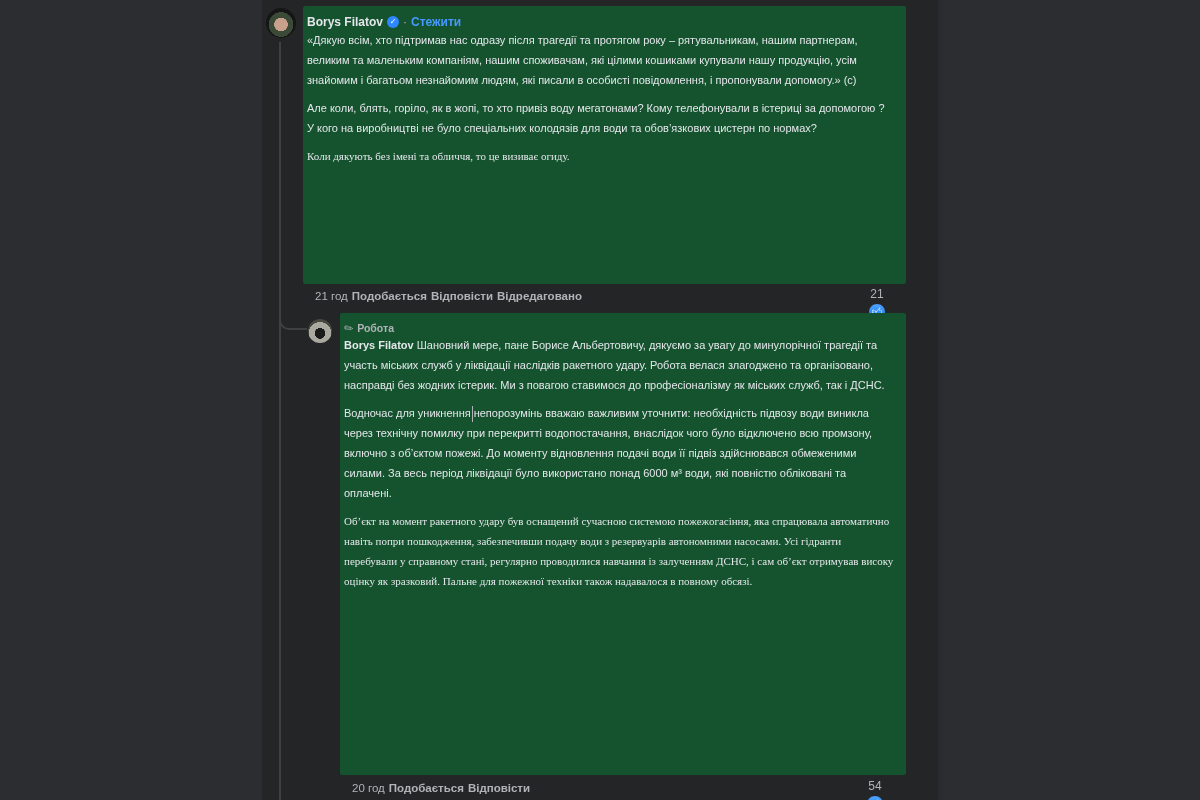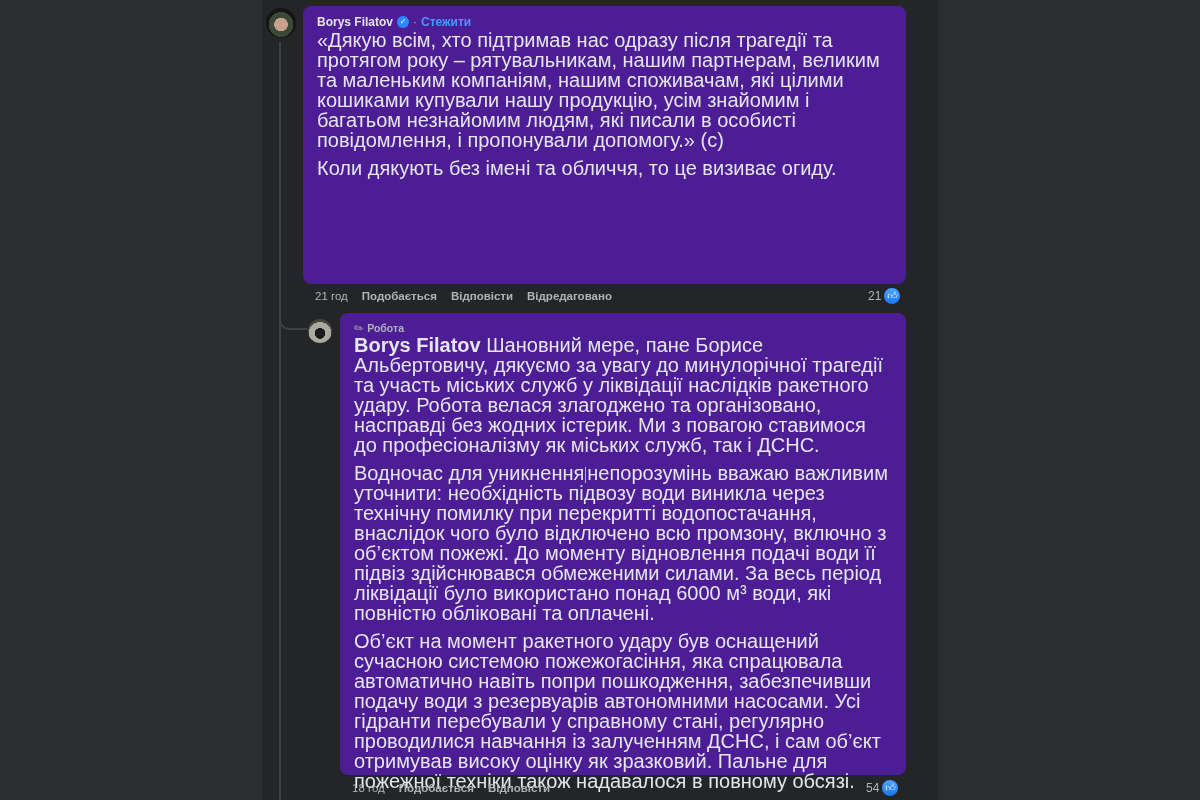--- a/index.html
+++ b/index.html
@@ -36,57 +36,57 @@
   .avatar-main {
     left: 266px; top: 8px; width: 30px; height: 30px;
     background: radial-gradient(circle at 50% 55%, #c9a08b 0 30%, #3a4a36 31% 55%, #151515 56%);
   }
   .avatar-reply {
     left: 308px; top: 319px; width: 24px; height: 24px;
     background: radial-gradient(circle at 50% 60%, #1b1b1b 0 28%, #a9a9a0 29% 60%, #474740 61%);
   }
   .bubble {
     position: absolute;
-    background: #4c1d95;
-    border-radius: 8px;
-    padding: 8px 12px 10px 14px;
+    background: #14532d;
+    border-radius: 2px;
+    padding: 8px 12px 10px 4px;
   }
   .bubble-main { left: 303px; top: 6px; width: 603px; height: 278px; }
   .bubble-reply { left: 340px; top: 313px; width: 566px; height: 462px; }
   .author-row {
     display: flex; align-items: center; gap: 4px;
     font-size: 12px; font-weight: bold; color: #e4e6eb; line-height: 16px;
   }
   .verified {
     width: 12px; height: 12px; border-radius: 50%;
     background: #2d88ff; color: #fff; font-size: 8px;
     display: inline-flex; align-items: center; justify-content: center;
   }
   .follow { color: #4599ff; font-weight: bold; }
   .dot { color: #b0b3b8; font-weight: normal; }
   .text p {
-    font-size: 20px; line-height: 20px; color: #e4e6eb; margin-bottom: 8px;
+    font-size: 11px; line-height: 20px; color: #e4e6eb; margin-bottom: 8px;
   }
-  .text p:last-child { margin-bottom: 0; }
+  .text p:last-child { margin-bottom: 0; font-family: Liberation Serif, serif; }
   .text b { font-weight: bold; }
   .badge {
     display: flex; align-items: center; gap: 4px;
     font-size: 10.5px; color: #b0b3b8; font-weight: bold; line-height: 14px;
   }
   .mic { color: #b0b3b8; font-size: 11px; transform: rotate(-35deg); display: inline-block; }
   .actions {
-    position: absolute; display: flex; gap: 14px;
+    position: absolute; display: flex; gap: 4px;
     font-size: 11.5px; font-weight: bold; color: #b0b3b8; line-height: 14px; justify-content: space-between;
   }
   .actions .time { font-weight: normal; }
   .actions-main { left: 315px; top: 289px; }
   .actions-reply { left: 352px; top: 781px; }
   .reactions {
     position: absolute; display: flex; align-items: center; gap: 2px;
-    font-size: 12px; color: #b0b3b8;
+    font-size: 12px; color: #b0b3b8; flex-direction: column;
   }
   .reactions-main { left: 868px; top: 287px; }
   .reactions-reply { left: 866px; top: 779px; }
   .like {
     width: 18px; height: 18px; border-radius: 50%;
     background: linear-gradient(#4ea3ff, #1877f2);
     display: inline-flex; align-items: center; justify-content: center;
     color: #fff; font-size: 10px; border: 1.5px solid #242526;
   }
   .caret {
@@ -106,20 +106,21 @@
 <div class="avatar avatar-main"></div>
 <div class="bubble bubble-main">
   <div class="author-row">
     <span>Borys Filatov</span>
     <span class="verified">✓</span>
     <span class="dot">·</span>
     <span class="follow">Стежити</span>
   </div>
   <div class="text">
     <p>«Дякую всім, хто підтримав нас одразу після трагедії та протягом року – рятувальникам, нашим партнерам, великим та маленьким компаніям, нашим споживачам, які цілими кошиками купували нашу продукцію, усім знайомим і багатьом незнайомим людям, які писали в особисті повідомлення, і пропонували допомогу.» (с)</p>
+    <p>Але коли, блять, горіло, як в жопі, то хто привіз воду мегатонами? Кому телефонували в істериці за допомогою ? У кого на виробництві не було спеціальних колодязів для води та обов’язкових цистерн по нормах?</p>
     <p>Коли дякують без імені та обличчя, то це визиває огиду.</p>
   </div>
 </div>
 <div class="actions actions-main">
   <span class="time">21 год</span>
   <span>Подобається</span>
   <span>Відповісти</span>
   <span>Відредаговано</span>
 </div>
 <div class="reactions reactions-main">
@@ -133,20 +134,20 @@
     <span class="mic">✎</span>
     <span>Робота</span>
   </div>
   <div class="text">
     <p><b>Borys Filatov</b><span> Шановний мере, пане Борисе Альбертовичу, дякуємо за увагу до минулорічної трагедії та участь міських служб у ліквідації наслідків ракетного удару. Робота велася злагоджено та організовано, насправді без жодних істерик. Ми з повагою ставимося до професіоналізму як міських служб, так і ДСНС.</span></p>
     <p><span>Водночас для уникнення</span><span class="caret"></span><span>непорозумінь вважаю важливим уточнити: необхідність підвозу води виникла через технічну помилку при перекритті водопостачання, внаслідок чого було відключено всю промзону, включно з об’єктом пожежі. До моменту відновлення подачі води її підвіз здійснювався обмеженими силами. За весь період ліквідації було використано понад 6000 м³ води, які повністю обліковані та оплачені.</span></p>
     <p>Об’єкт на момент ракетного удару був оснащений сучасною системою пожежогасіння, яка спрацювала автоматично навіть попри пошкодження, забезпечивши подачу води з резервуарів автономними насосами. Усі гідранти перебували у справному стані, регулярно проводилися навчання із залученням ДСНС, і сам об’єкт отримував високу оцінку як зразковий. Пальне для пожежної техніки також надавалося в повному обсязі.</p>
   </div>
 </div>
 <div class="actions actions-reply">
-  <span class="time">18 год</span>
+  <span class="time">20 год</span>
   <span>Подобається</span>
   <span>Відповісти</span>
 </div>
 <div class="reactions reactions-reply">
   <span>54</span>
   <span class="like">👍︎</span>
 </div>
 
 </body></html>

